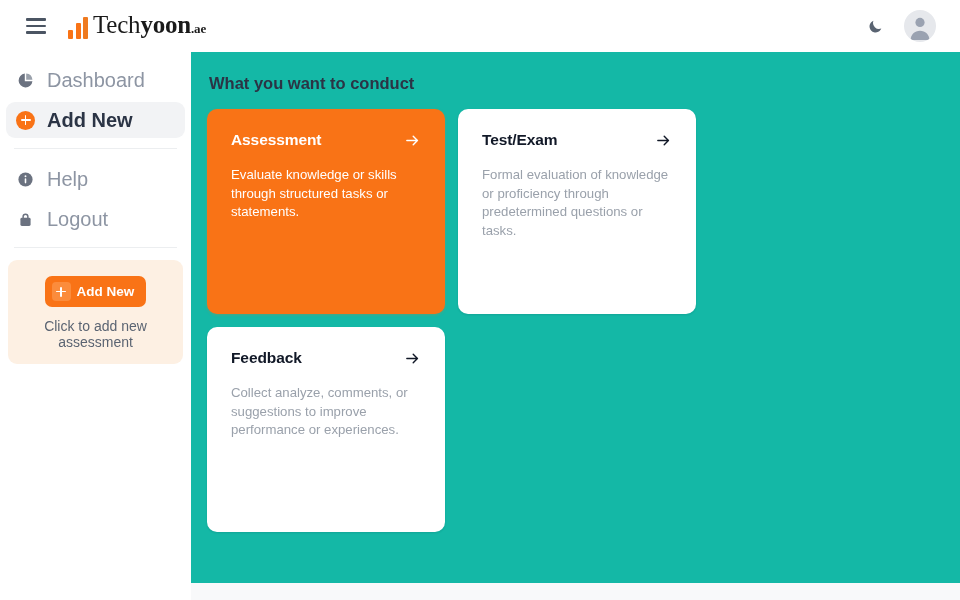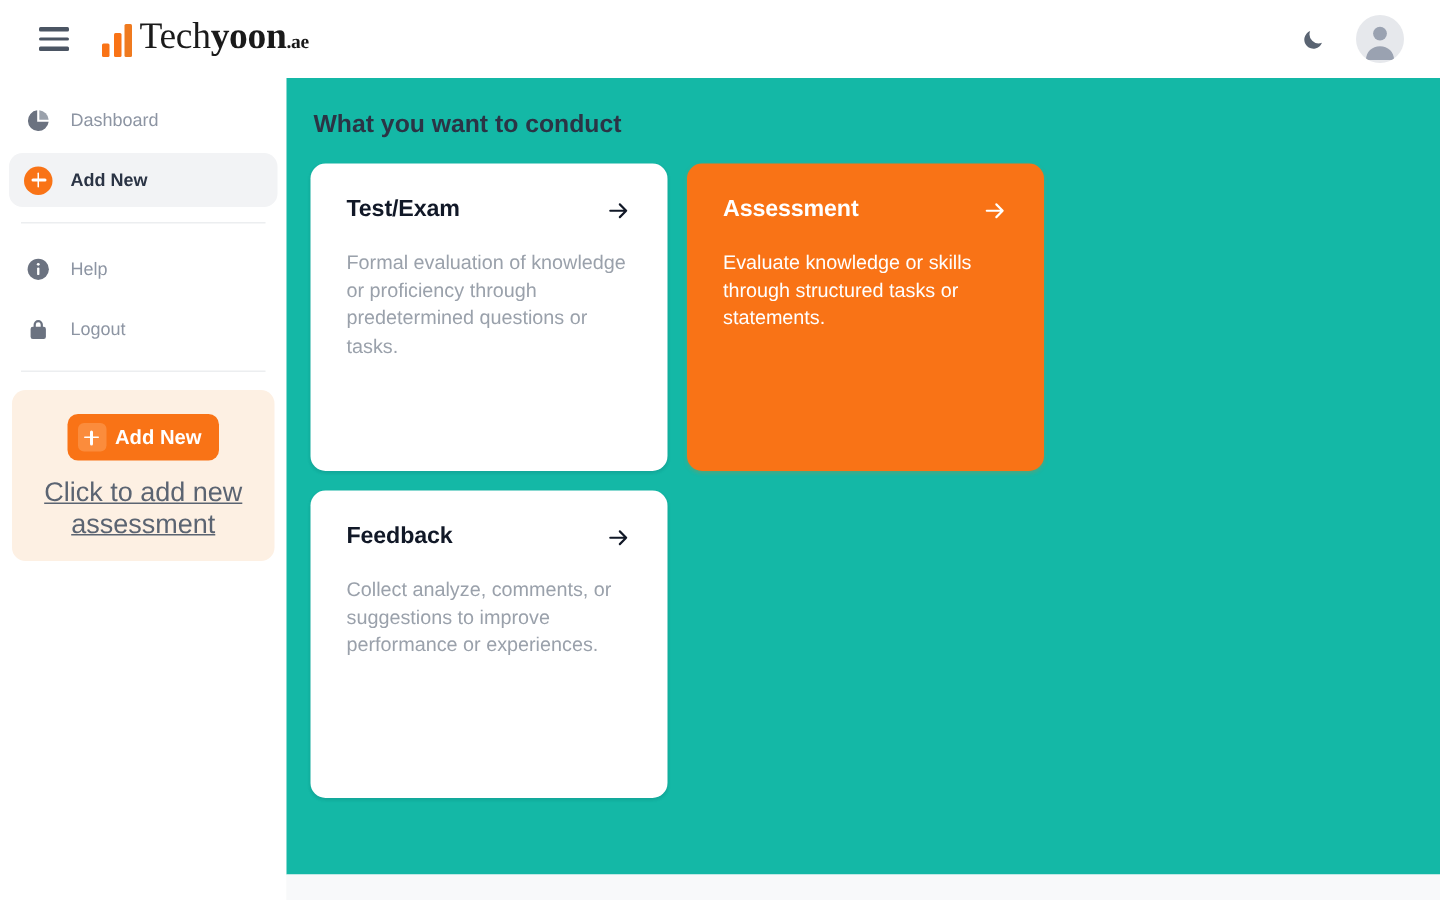--- a/index.html
+++ b/index.html
@@ -122,21 +122,21 @@
 
   .nav-item {
     display: flex;
     align-items: center;
     gap: 12px;
     height: 36px;
     padding: 0 10px;
     margin: 0 0 4px 0;
     border-radius: 9px;
     cursor: pointer;
-    font-size: 12px;
+    font-size: 20px;
     color: #8d95a3;
   }
   .nav-item.active {
     background: #f2f3f5;
     color: #2b3445;
     font-weight: bold;
   }
   .nav-item .nav-ico {
     width: 19px; height: 19px;
     display: flex; align-items: center; justify-content: center;
@@ -197,23 +197,22 @@
   .cta-btn .sq:before { left: 4.5px; top: 8.8px; width: 10px; height: 1.7px; }
   .cta-btn .sq:after  { top: 4.5px; left: 8.8px; height: 10px; width: 1.7px; }
   .cta-btn .lbl {
     color: #fff;
     font-size: 13.5px;
     font-weight: bold;
     white-space: nowrap;
   }
   .cta-caption {
     margin-top: 11px;
-    font-size: 18px;
+    font-size: 14px;
     color: #5b6472;
-    text-decoration: underline;
   }
 
   
   .content {
     position: absolute;
     top: 52px; left: 191px;
     width: 769px;
     height: 531px;
     background: #14b8a6;
     padding: 22px 16px 0 16px;
@@ -372,44 +371,44 @@
       <div class="cta-caption">Click to add new assessment</div>
     </div>
   </div>
 
   <div class="content">
 
     <div class="page-title">What you want to conduct</div>
 
     <div class="card-grid">
 
+      <div class="card accent">
+        <div class="card-head">
+          <span class="card-title">Assessment</span>
+          <span class="arrow">
+            <svg width="17" height="17" viewBox="0 0 24 24" aria-hidden="true">
+              <path d="M4 12h15M13 6l6 6-6 6" fill="none" stroke="#ffffff" stroke-width="2" stroke-linecap="round" stroke-linejoin="round"></path>
+            </svg>
+          </span>
+        </div>
+        <div class="card-desc">Evaluate knowledge or skills through structured tasks or statements.</div>
+      </div>
+
       <div class="card">
         <div class="card-head">
           <span class="card-title">Test/Exam</span>
           <span class="arrow">
             <svg width="17" height="17" viewBox="0 0 24 24" aria-hidden="true">
               <path d="M4 12h15M13 6l6 6-6 6" fill="none" stroke="#111827" stroke-width="2" stroke-linecap="round" stroke-linejoin="round"></path>
             </svg>
           </span>
         </div>
         <div class="card-desc">Formal evaluation of knowledge or proficiency through predetermined questions or tasks.</div>
       </div>
 
-      <div class="card accent">
-        <div class="card-head">
-          <span class="card-title">Assessment</span>
-          <span class="arrow">
-            <svg width="17" height="17" viewBox="0 0 24 24" aria-hidden="true">
-              <path d="M4 12h15M13 6l6 6-6 6" fill="none" stroke="#ffffff" stroke-width="2" stroke-linecap="round" stroke-linejoin="round"></path>
-            </svg>
-          </span>
-        </div>
-        <div class="card-desc">Evaluate knowledge or skills through structured tasks or statements.</div>
-      </div>
-
       <div class="card">
         <div class="card-head">
           <span class="card-title">Feedback</span>
           <span class="arrow">
             <svg width="17" height="17" viewBox="0 0 24 24" aria-hidden="true">
               <path d="M4 12h15M13 6l6 6-6 6" fill="none" stroke="#111827" stroke-width="2" stroke-linecap="round" stroke-linejoin="round"></path>
             </svg>
           </span>
         </div>
         <div class="card-desc">Collect analyze, comments, or suggestions to improve performance or experiences.</div>

